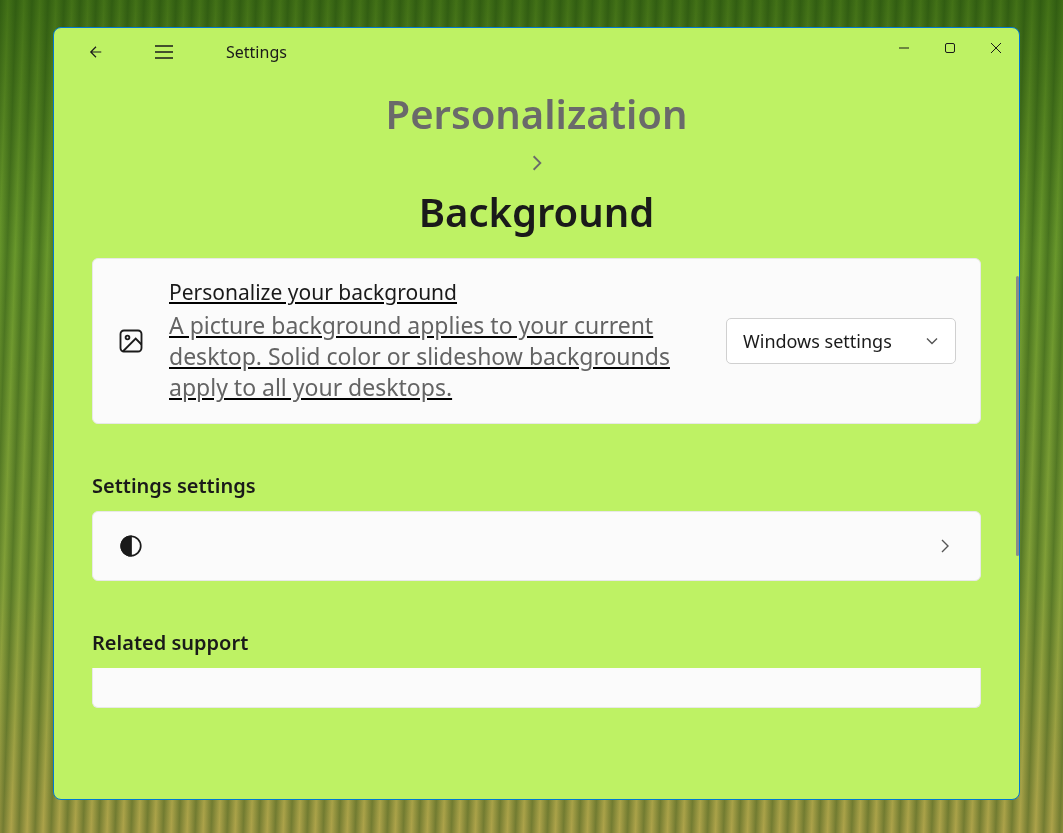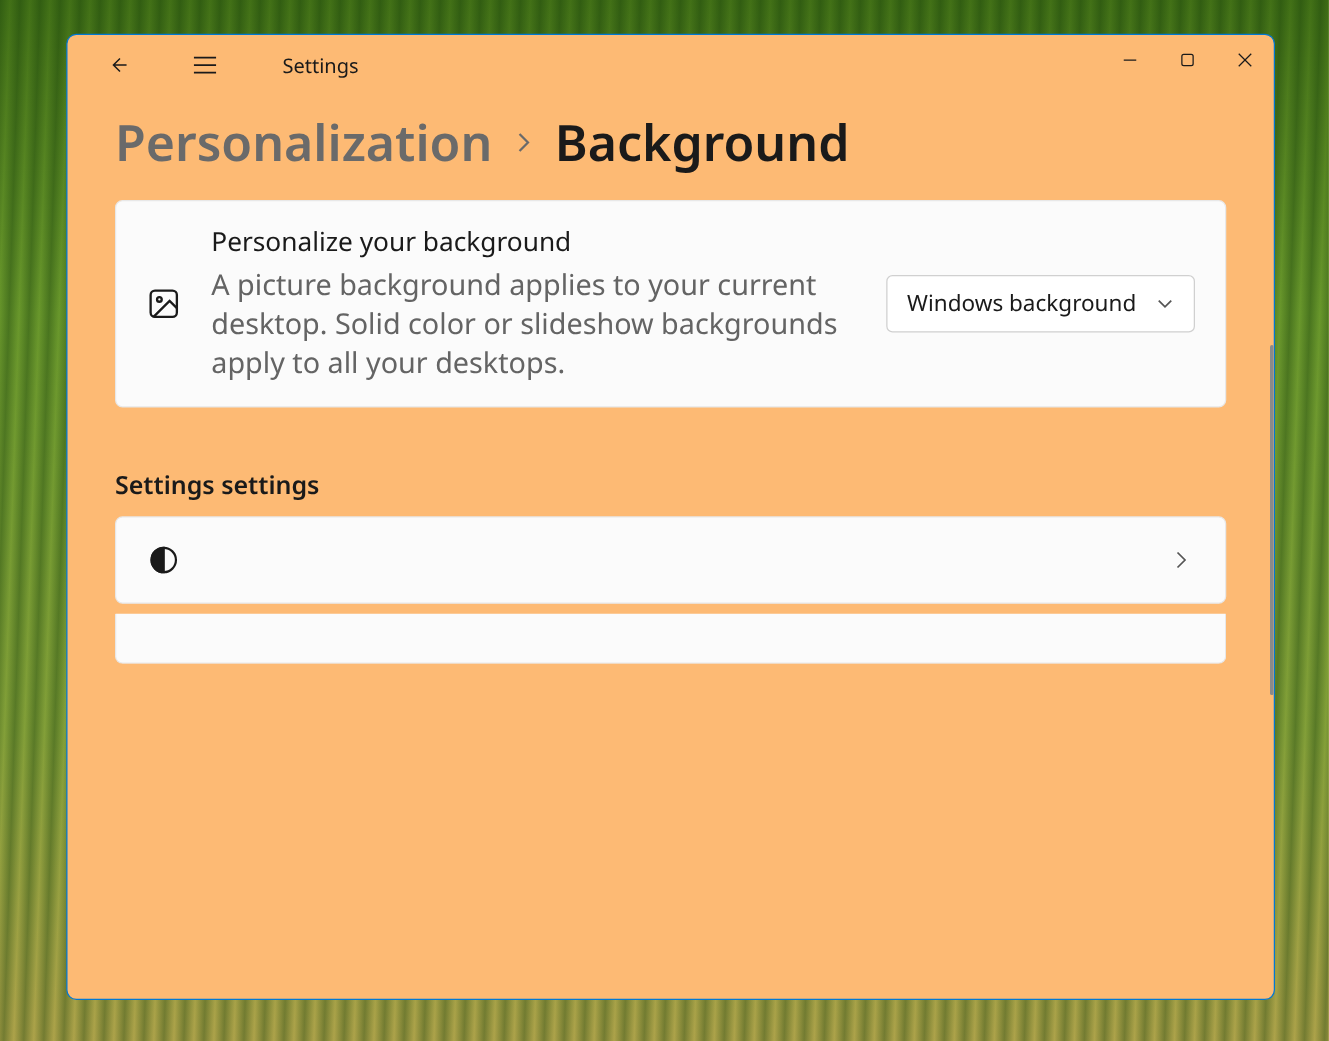--- a/index.html
+++ b/index.html
@@ -17,21 +17,21 @@
   background:
     repeating-linear-gradient(92deg, rgba(40,80,20,0.5) 0px, rgba(100,140,50,0.2) 8px, rgba(40,80,20,0.5) 16px),
     linear-gradient(180deg, #3a6a10 0%, #6a9a2a 30%, #8aa43a 70%, #c0a850 100%);
 }
 .window {
   position: absolute;
   left: 53px;
   top: 27px;
   width: 967px;
   height: 773px;
-  background: #fdba74;
+  background: #bef264;
   border: 1px solid #0078d4;
   border-radius: 8px;
   display: flex;
   flex-direction: column;
   overflow: hidden;
 }
 .titlebar {
   height: 48px;
   display: flex;
   align-items: center;
@@ -77,20 +77,21 @@
   padding: 0 38px 0 38px;
   overflow: hidden;
   position: relative;
 }
 .breadcrumb {
   display: flex;
   align-items: center;
   gap: 18px;
   margin-top: 16px;
   margin-bottom: 24px;
+  flex-direction: column;
 }
 .bc-parent {
   font-size: 40px;
   font-weight: 600;
   color: #6a6a6a;
   cursor: pointer;
   line-height: 1.1;
 }
 .bc-sep {
   color: #6a6a6a;
@@ -137,20 +138,21 @@
   width: 28px;
   height: 28px;
   flex-shrink: 0;
   display: flex;
   align-items: center;
   justify-content: center;
 }
 .card-text {
   flex: 1;
   min-width: 0;
+  text-decoration: underline;
 }
 .card-title {
   font-size: 21px;
   color: #1a1a1a;
   line-height: 1.3;
 }
 .card-desc {
   font-size: 23px;
   color: #646464;
   line-height: 1.35;
@@ -256,21 +258,21 @@
               <rect x="3" y="3" width="18" height="18" rx="3"></rect>
               <circle cx="9" cy="9" r="1.6"></circle>
               <path d="M21 15l-5-5L5 21"></path>
             </svg>
         </div>
         <div class="card-text">
           <div class="card-title">Personalize your background</div>
           <div class="card-desc">A picture background applies to your current desktop. Solid color or slideshow backgrounds apply to all your desktops.</div>
         </div>
         <div class="dropdown">
-          <span>Windows background</span>
+          <span>Windows settings</span>
           <svg width="14" height="10" viewBox="0 0 14 8" fill="none" stroke="#555" stroke-width="1.4">
               <path d="M2 1.5L7 6.5 12 1.5"></path>
             </svg>
         </div>
       </div>
     </div>
 
     <div class="section-title">Settings settings</div>
 
     <div class="card">
@@ -284,19 +286,20 @@
         <div class="card-text">
         </div>
         <div class="chevron-wrap">
           <svg width="10" height="16" viewBox="0 0 10 16" fill="none" stroke="#555" stroke-width="1.4">
               <path d="M2 2l6 6-6 6"></path>
             </svg>
         </div>
       </div>
     </div>
 
+    <div class="section-title">Related support</div>
 
     <div class="card" style="border-top:none;border-top-left-radius:0;border-top-right-radius:0;height:40px;"></div>
 
     <div class="scrollbar"></div>
   </div>
 
 </div>
 
 </body></html>

